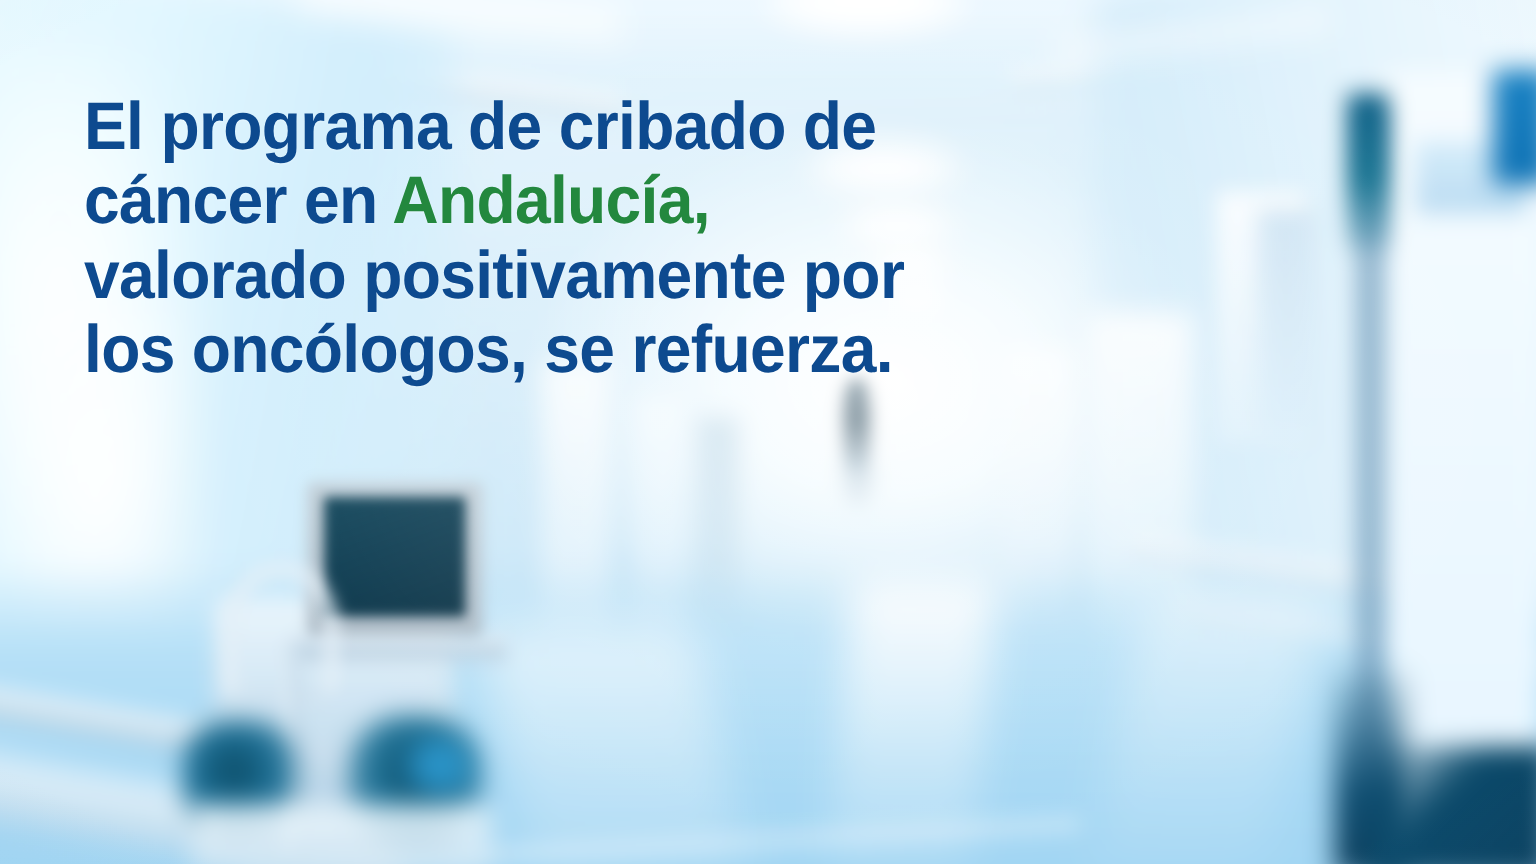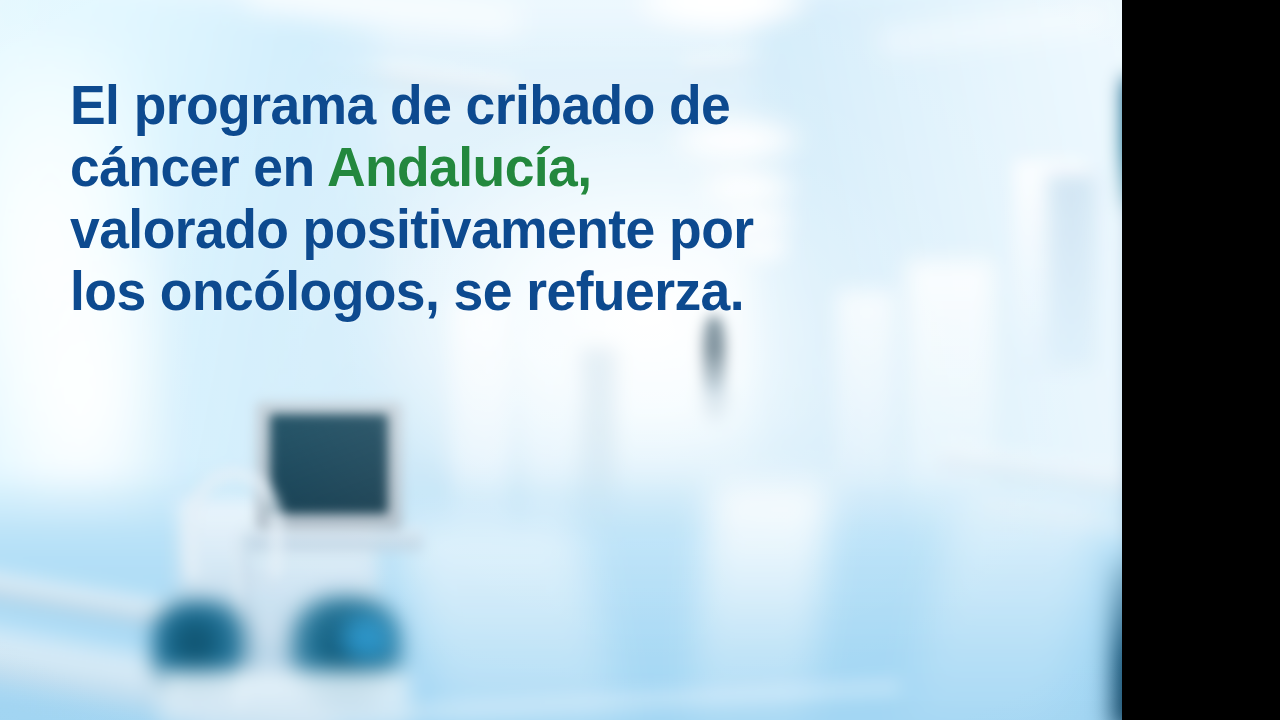--- a/index.html
+++ b/index.html
@@ -2,21 +2,21 @@
 <html><head>
 <meta charset="utf-8">
 <style>
   html, body {
     margin: 0;
     padding: 0;
     background: #000;
   }
   #stage {
     position: relative;
-    width: 1122px;
+    width: 1280px;
     height: 720px;
     overflow: hidden;
     font-family: "Liberation Sans", sans-serif;
   }
 
   
   .photo {
     position: absolute;
     inset: 0;
     overflow: hidden;

